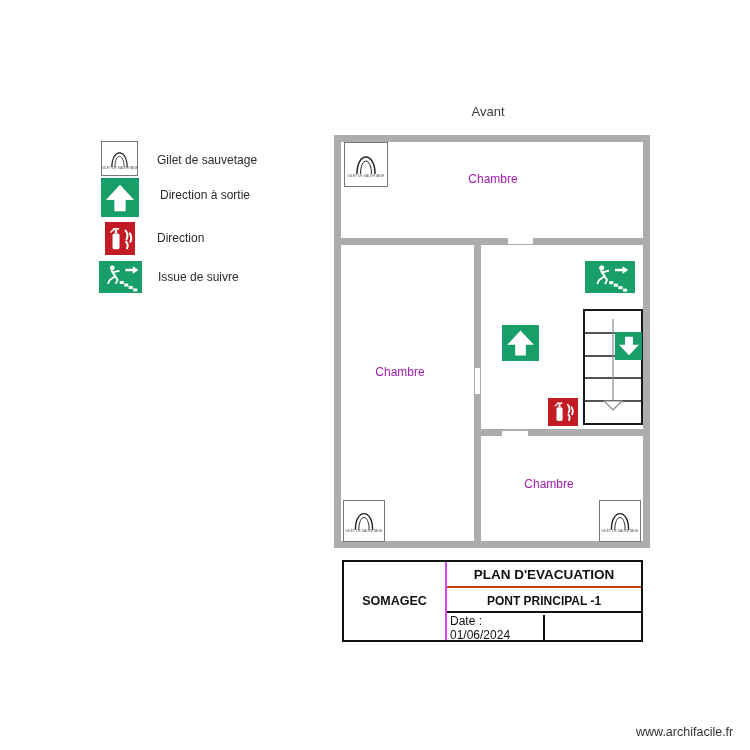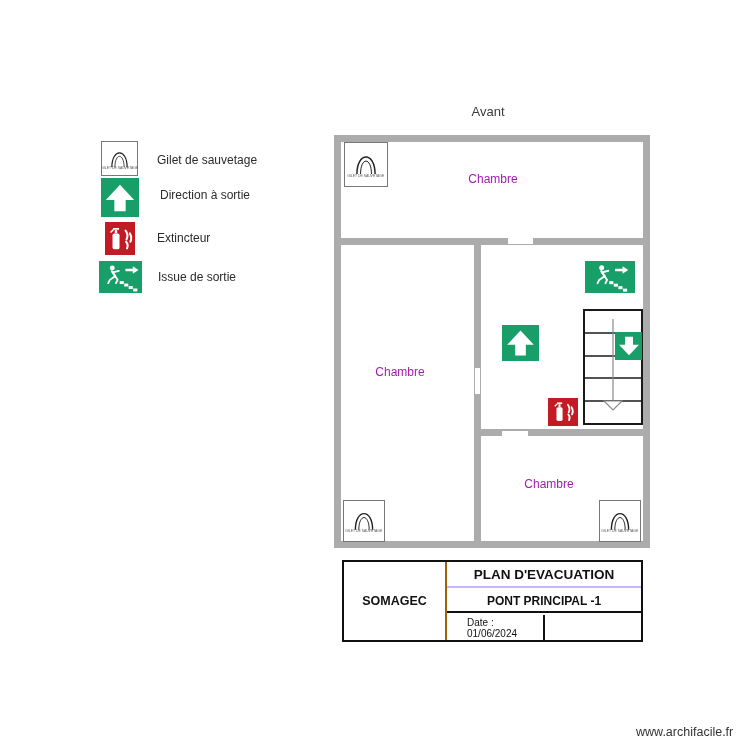--- a/index.html
+++ b/index.html
@@ -30,21 +30,21 @@
 
   
   .plan-top-title{font-size:13px;color:#3a3a3a;text-align:center;width:96px;}
 
   
   .tb{box-sizing:border-box;border:2px solid #111;}
   .tb-cell{box-sizing:border-box;display:flex;align-items:center;justify-content:center;color:#111;}
   .tb-company{font-weight:bold;font-size:12.5px;}
   .tb-title{font-weight:bold;font-size:13.5px;}
   .tb-subtitle{font-weight:bold;font-size:12px;}
-  .tb-date{font-size:10px;justify-content:flex-start;padding-left:20px;}
+  .tb-date{font-size:12px;justify-content:flex-start;padding-left:3px;}
 
   .watermark{font-size:12.5px;color:#333;text-align:center;}
 </style>
 </head>
 <body>
 
 <div id="canvas">
 
   <div>
 
@@ -68,37 +68,37 @@
       <svg width="28" height="30" viewBox="0 0 30 32">
         <rect x="7" y="10" width="7.5" height="17" rx="2" fill="#fff"></rect>
         <rect x="9.4" y="6.5" width="2.6" height="3.5" fill="#fff"></rect>
         <rect x="7.5" y="4.2" width="6.5" height="1.9" fill="#fff"></rect>
         <path d="M8 6 L4.8 9" stroke="#fff" stroke-width="1.6" fill="none"></path>
         <path d="M21 7 q3.4 4.5 1 9.5" stroke="#fff" stroke-width="2.2" fill="none" stroke-linecap="round"></path>
         <path d="M25.5 10 q2.8 4.5 .6 9" stroke="#fff" stroke-width="2.2" fill="none" stroke-linecap="round"></path>
         <path d="M21.5 19 q2.8 3 1 7" stroke="#fff" stroke-width="2.2" fill="none" stroke-linecap="round"></path>
       </svg>
     </div>
-    <div class="abs legend-label" style="left:157px;top:231px;">Extincteur</div>
+    <div class="abs legend-label" style="left:157px;top:231px;">Direction</div>
 
     <div class="abs icon-green" style="left:99px;top:261px;width:43px;height:32px;">
       <svg width="41" height="30" viewBox="0 0 50 36">
         <circle cx="15" cy="7" r="3" fill="#fff"></circle>
         <path d="M14.5 11 L18.5 17" stroke="#fff" stroke-width="2.6" fill="none" stroke-linecap="round"></path>
         <path d="M15.5 12.5 L23 10.5" stroke="#fff" stroke-width="2.2" fill="none" stroke-linecap="round"></path>
         <path d="M18.5 17 L12 21.5 L10 25.5" stroke="#fff" stroke-width="2.2" fill="none" stroke-linecap="round" stroke-linejoin="round"></path>
         <path d="M18.5 17 L21.5 21.5 L19.5 25.5" stroke="#fff" stroke-width="2.2" fill="none" stroke-linecap="round" stroke-linejoin="round"></path>
         <polygon points="31,8 40,8 40,5 47,9.5 40,14 40,11 31,11" fill="#fff"></polygon>
         <rect x="24" y="23" width="5" height="3.6" fill="#fff"></rect>
         <rect x="29.5" y="26" width="5" height="3.6" fill="#fff"></rect>
         <rect x="35" y="29" width="5" height="3.6" fill="#fff"></rect>
         <rect x="40.5" y="32" width="5" height="3.6" fill="#fff"></rect>
       </svg>
     </div>
-    <div class="abs legend-label" style="left:158px;top:270px;">Issue de sortie</div>
+    <div class="abs legend-label" style="left:158px;top:270px;">Issue de suivre</div>
   </div>
 
   <div class="abs plan-top-title" style="left:440px;top:104px;">Avant</div>
 
   <div>
 
     <div class="abs wall" style="left:334px;top:135px;width:316px;height:7px;"></div>
     <div class="abs wall" style="left:334px;top:541px;width:316px;height:7px;"></div>
     <div class="abs wall" style="left:334px;top:135px;width:7px;height:413px;"></div>
     <div class="abs wall" style="left:643px;top:135px;width:7px;height:413px;"></div>
@@ -185,23 +185,23 @@
       <svg width="38" height="30" viewBox="0 0 44 34">
         <path d="M12 33 C12 8, 32 8, 32 33" fill="none" stroke="#222" stroke-width="1.6"></path>
         <path d="M16 33 C16 14, 28 14, 28 33" fill="none" stroke="#222" stroke-width="1.1"></path>
       </svg>
       <div class="vest-caption">GILET DE SAUVETAGE</div>
     </div>
   </div>
 
   <div class="abs tb" style="left:342px;top:560px;width:301px;height:82px;">
 
-    <div class="abs tb-cell tb-company" style="left:0;top:0;width:103px;height:78px;border-right:2px solid #a16207;">SOMAGEC</div>
-
-    <div class="abs tb-cell tb-title" style="left:103px;top:0;width:194px;height:26px;border-bottom:2px solid #c4b5fd;">PLAN D'EVACUATION</div>
+    <div class="abs tb-cell tb-company" style="left:0;top:0;width:103px;height:78px;border-right:2px solid #d946ef;">SOMAGEC</div>
+
+    <div class="abs tb-cell tb-title" style="left:103px;top:0;width:194px;height:26px;border-bottom:2px solid #c2410c;">PLAN D'EVACUATION</div>
 
     <div class="abs tb-cell tb-subtitle" style="left:103px;top:28px;width:194px;height:23px;border-bottom:2px solid #111;">PONT PRINCIPAL -1</div>
 
     <div class="abs tb-cell tb-date" style="left:103px;top:53px;width:98px;height:25px;border-right:2px solid #111;">Date : 01/06/2024</div>
     <div class="abs" style="left:203px;top:53px;width:94px;height:25px;"></div>
   </div>
 
   <div class="abs watermark" style="left:636px;top:725px;">www.archifacile.fr</div>
 
 </div>

